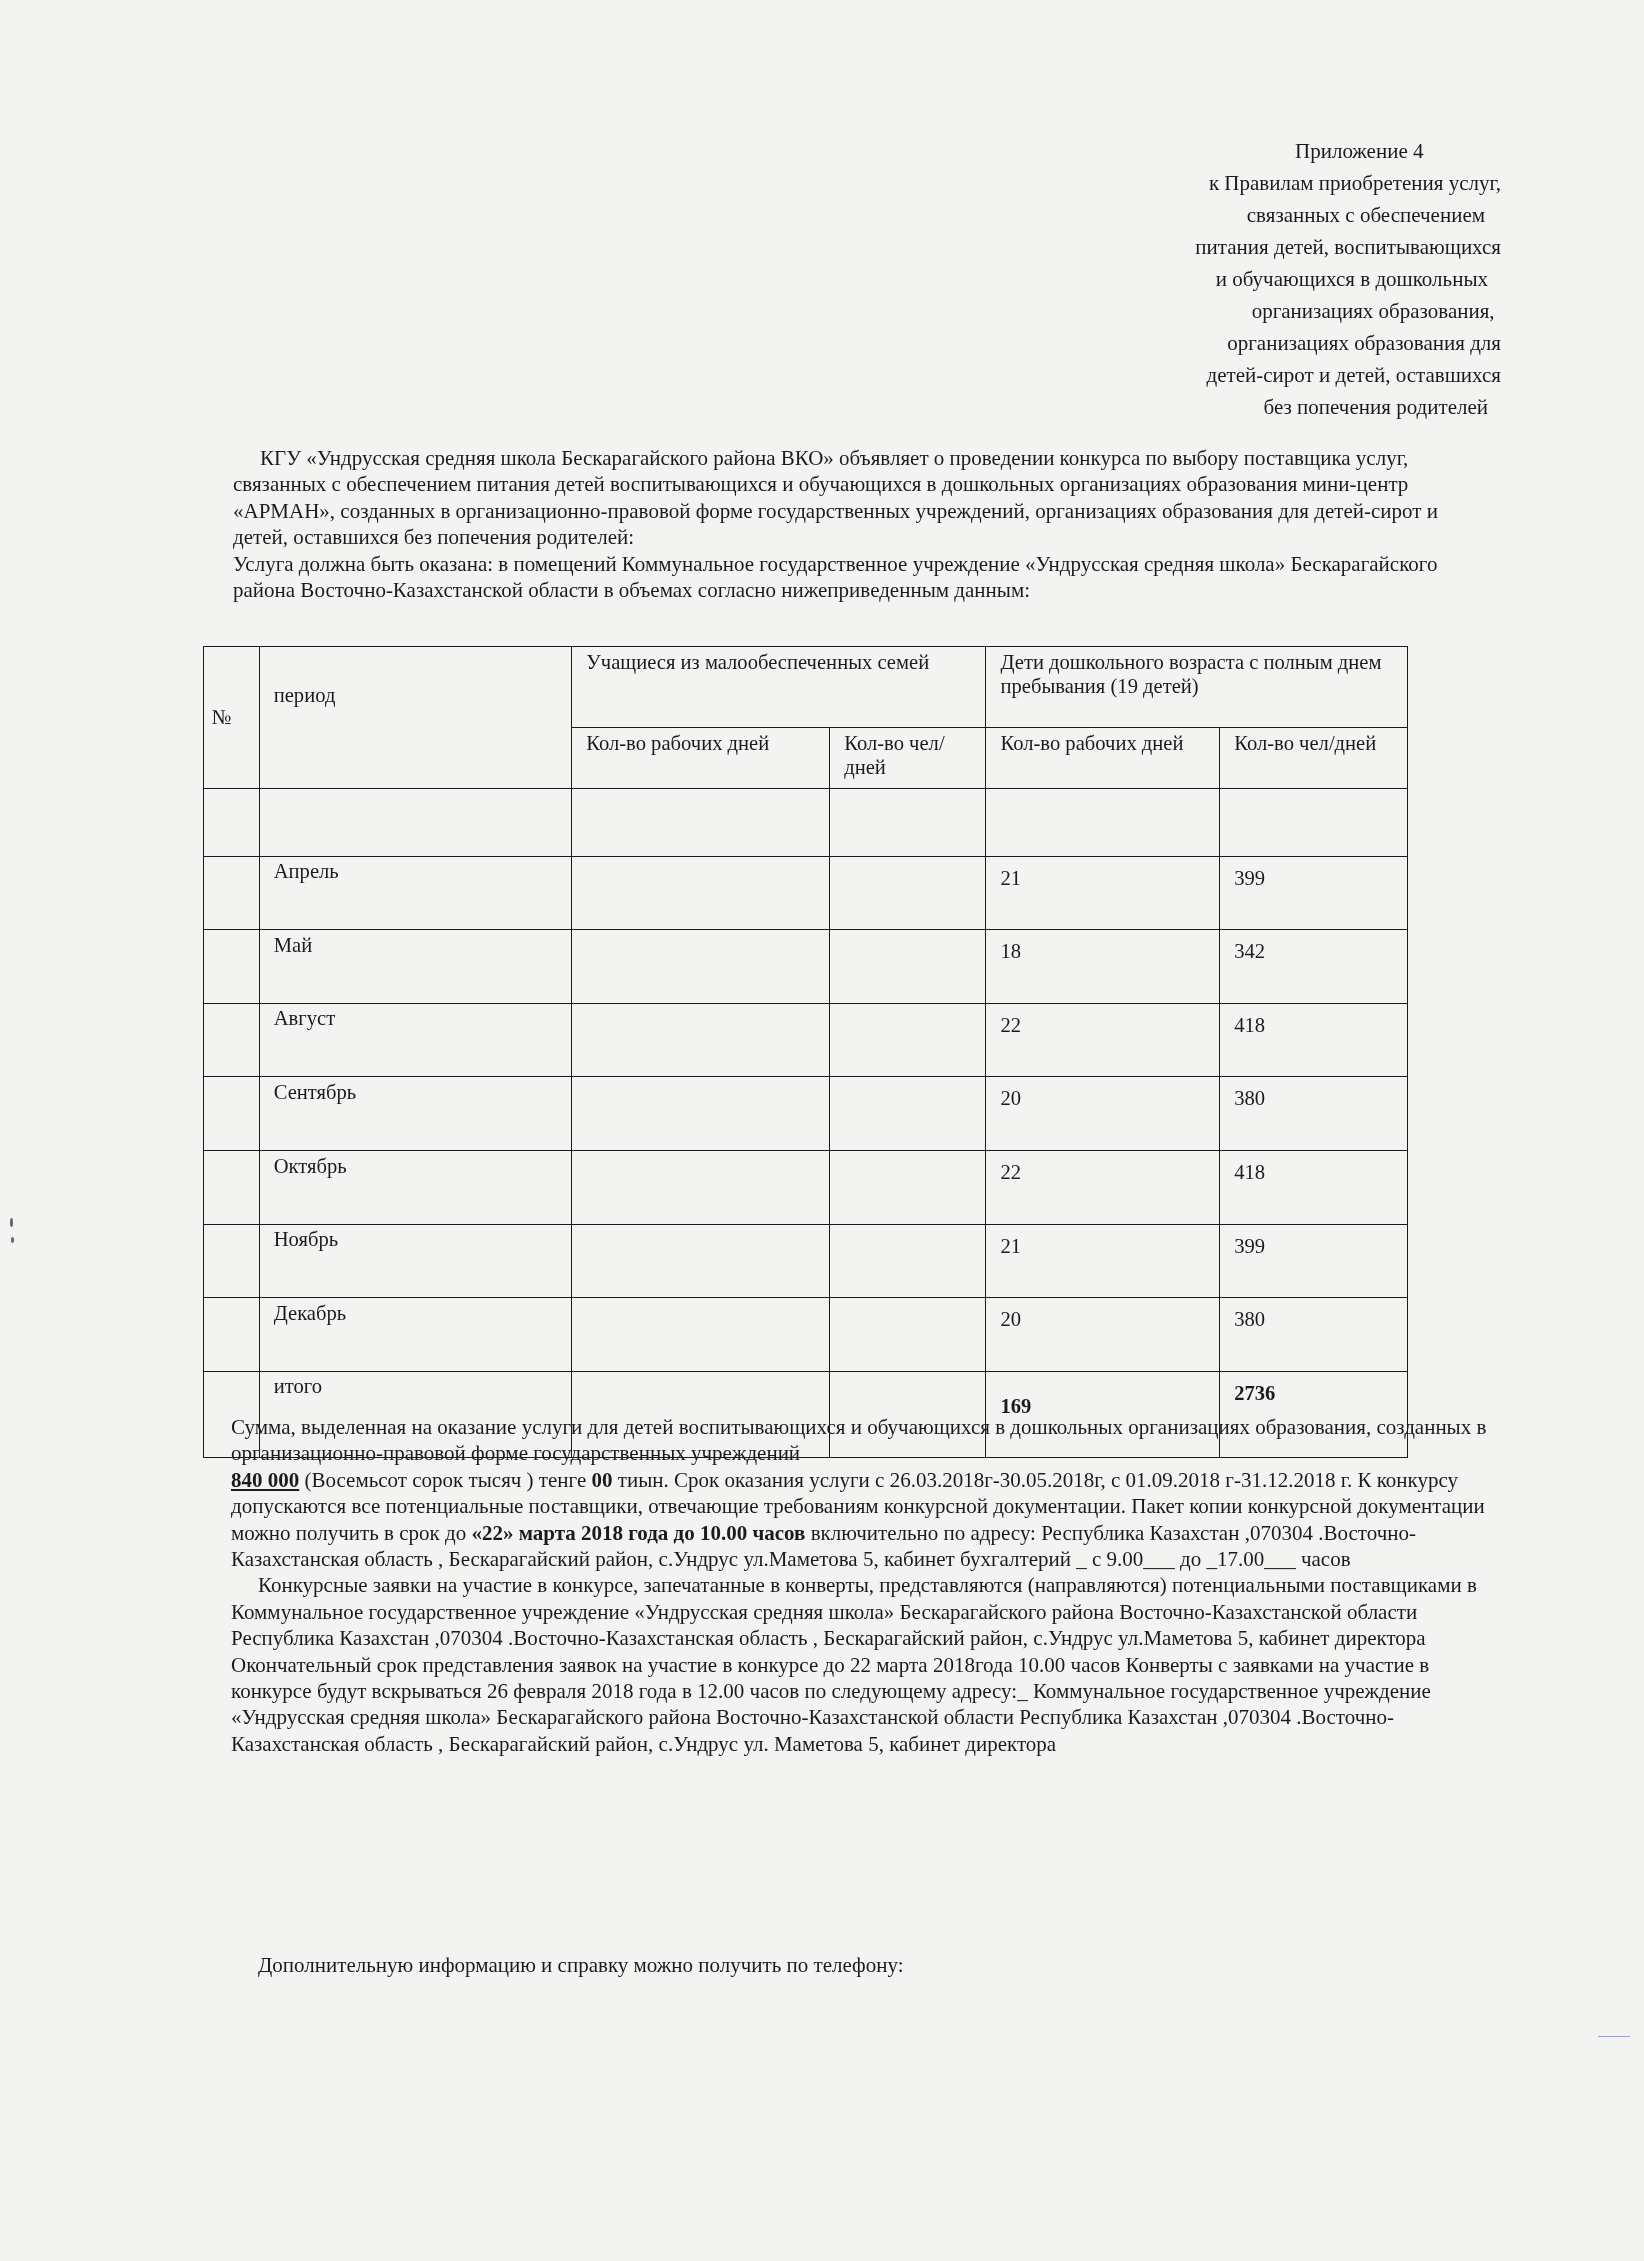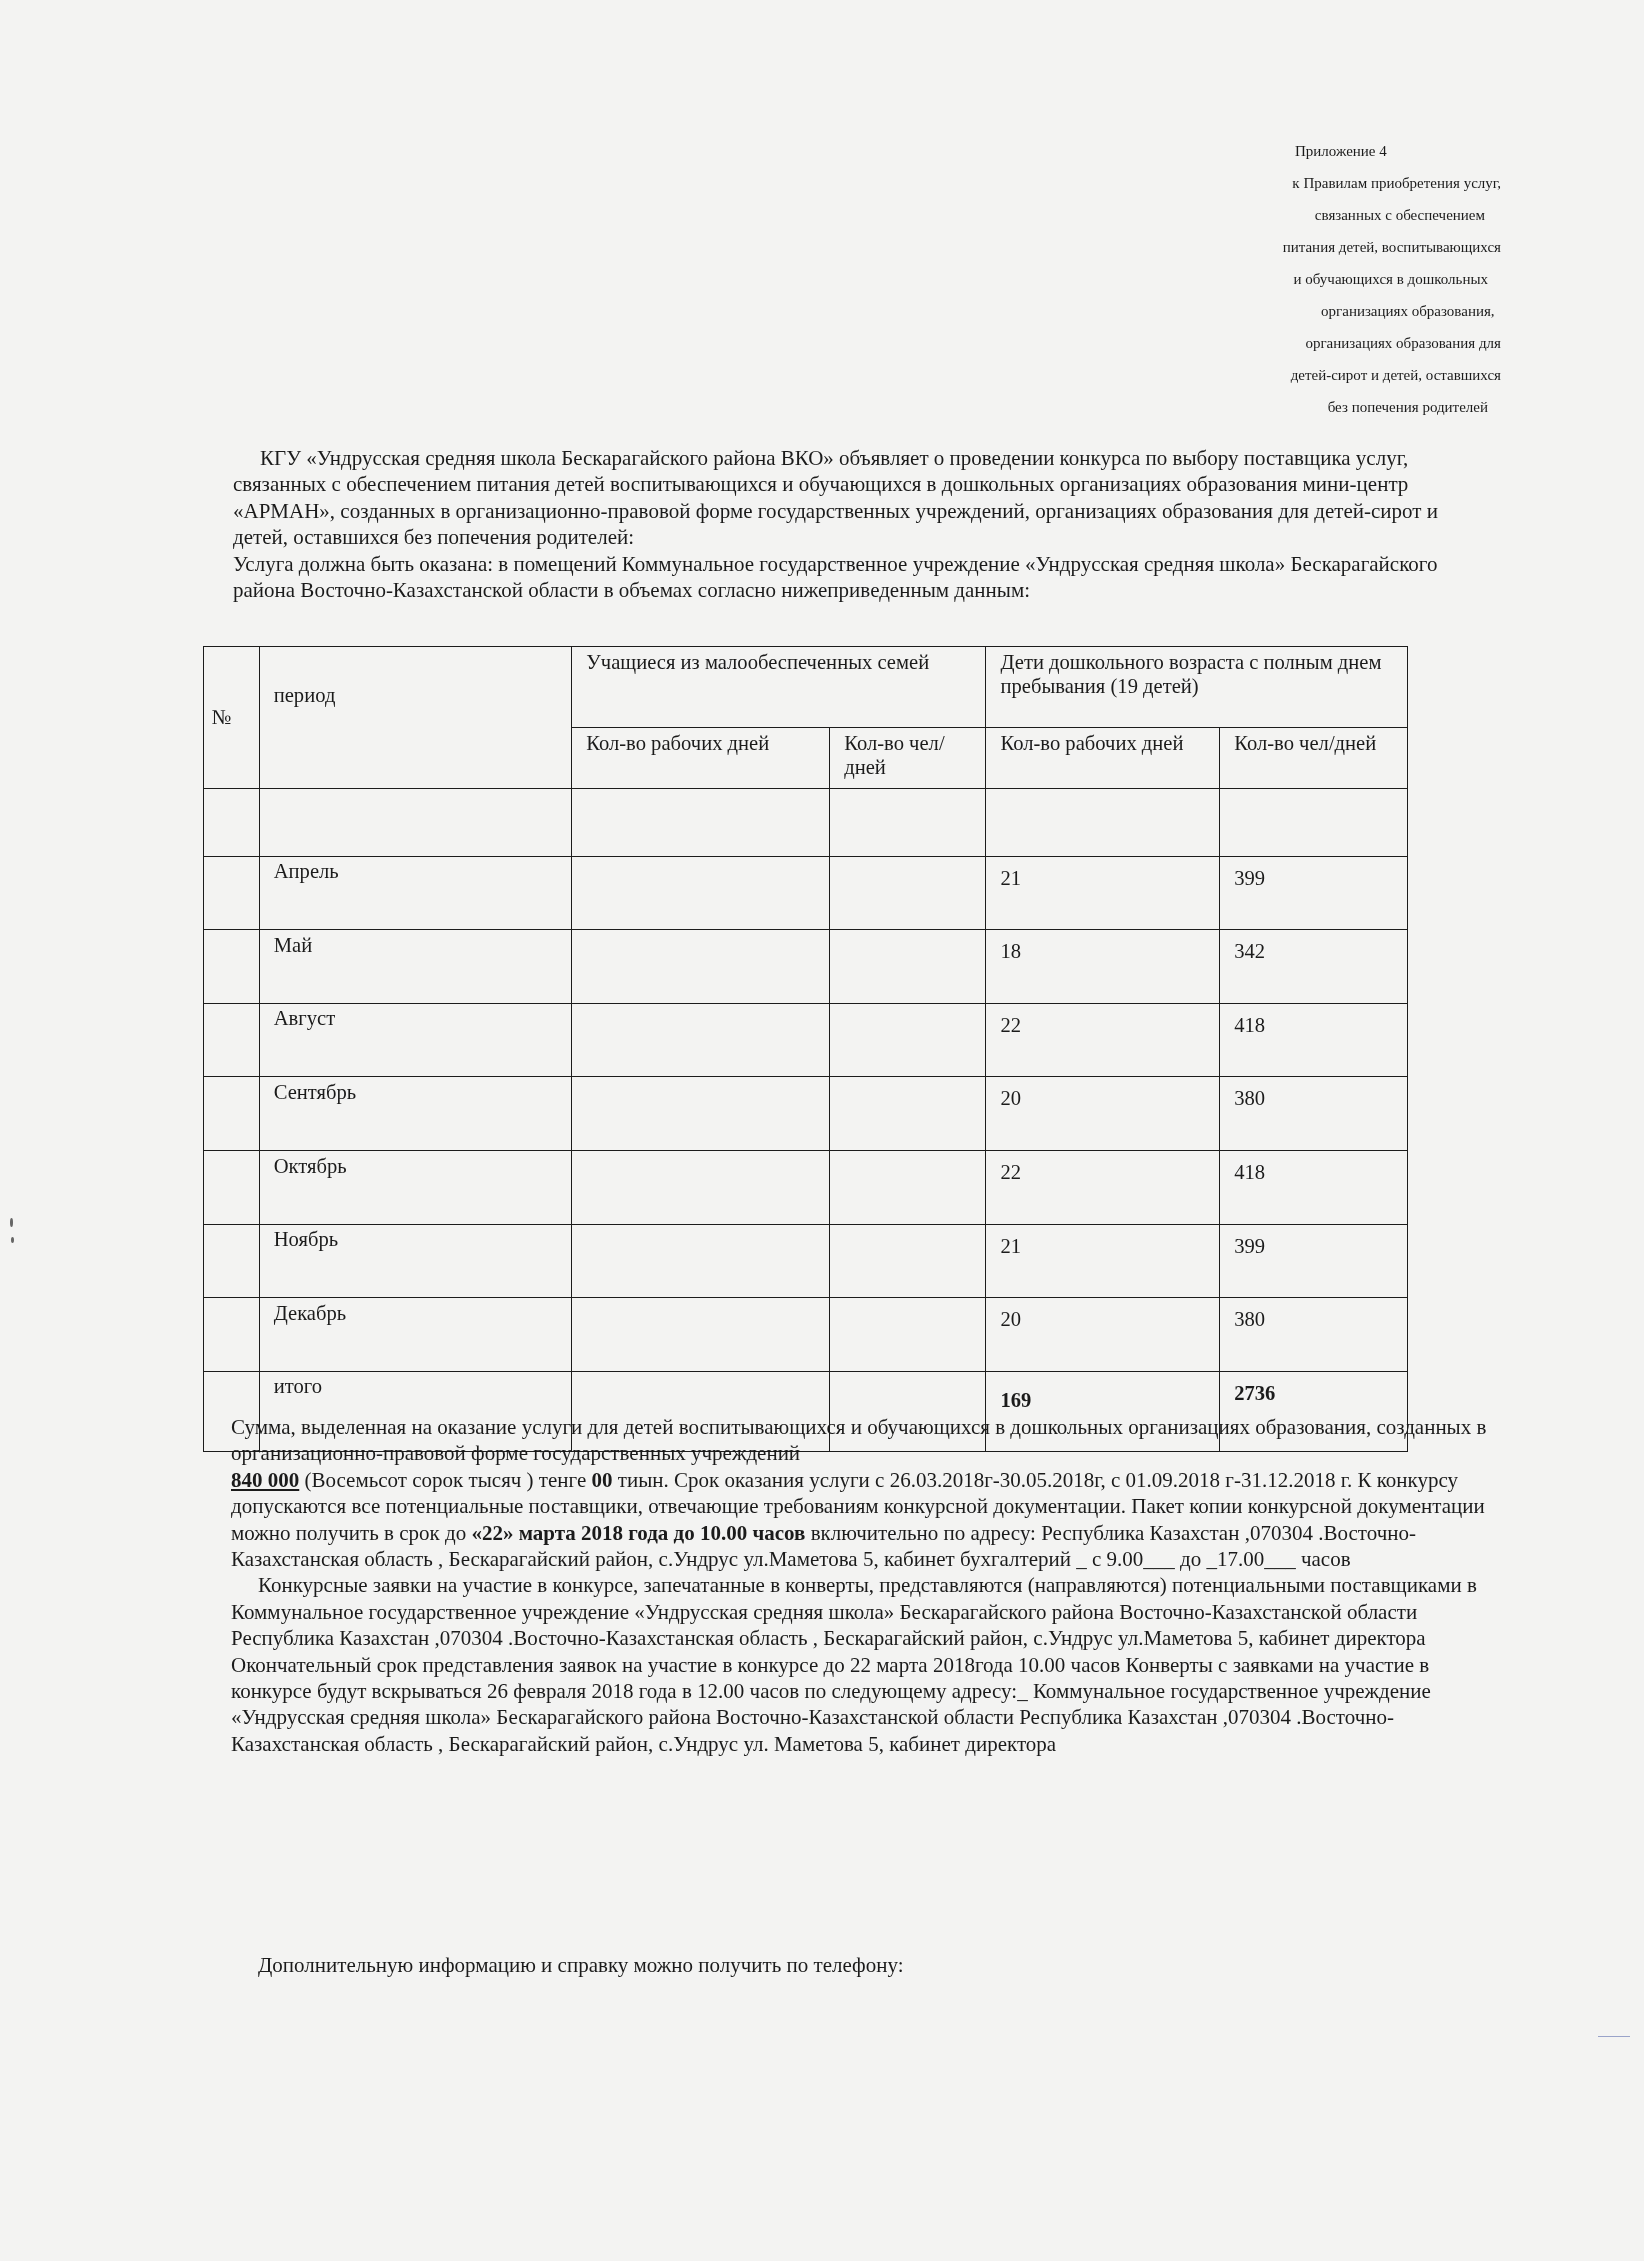--- a/index.html
+++ b/index.html
@@ -7,21 +7,21 @@
     width: 1644px; height: 2261px;
     background: #f3f3f2;
     font-family: "Liberation Serif", "DejaVu Serif", serif;
     color: #1b1b1b;
     position: relative;
     overflow: hidden;
   }
   .page { position: absolute; left: 0; top: 0; width: 1644px; height: 2261px; }
   .appendix {
     position: absolute; left: 1140px; top: 135px; width: 361px;
-    font-size: 15px; line-height: 32px; text-align: right;
+    font-size: 21px; line-height: 32px; text-align: right;
   }
   .appendix div { white-space: nowrap; }
   .appendix .l0 { text-align: left; padding-left: 155px; }
   .title {
     position: absolute; left: 0; width: 1644px; top: 416px;
     text-align: center; font-weight: bold; font-size: 21px; line-height: 29px;
     padding-left: 84px; box-sizing: border-box;
   }
   .intro {
     position: absolute; left: 233px; top: 445px; width: 1256px;
@@ -180,21 +180,21 @@
       <td></td>
       <td></td>
       <td style="padding-top:9px">20</td>
       <td style="padding-top:9px">380</td>
     </tr>
     <tr class="data total">
       <td></td>
       <td>итого</td>
       <td></td>
       <td></td>
-      <td class="bold" style="padding-top:16px">169</td>
+      <td class="bold" style="padding-top:22px">169</td>
       <td class="bold" style="padding-top:9px">2736</td>
     </tr>
   </tbody>
     </table>
 
   <div class="body">
     <p><span>Сумма, выделенная на оказание услуги для детей воспитывающихся и обучающихся в дошкольных организациях образования, созданных в организационно-правовой форме государственных учреждений</span><br><span class="b u">840 000</span><span> (Восемьсот сорок тысяч ) тенге </span><span class="b">00</span><span> тиын. Срок оказания услуги  с 26.03.2018г-30.05.2018г, с 01.09.2018 г-31.12.2018 г.   К конкурсу допускаются все потенциальные поставщики, отвечающие требованиям конкурсной документации. Пакет копии конкурсной документации можно получить в срок до </span><span class="b">«22» марта 2018 года  до 10.00 часов</span><span> включительно по адресу: Республика Казахстан ,070304 .Восточно-Казахстанская область , Бескарагайский район, с.Ундрус  ул.Маметова 5,  кабинет бухгалтерий  _ с 9.00___ до _17.00___ часов</span></p>
     <p class="indent">Конкурсные заявки на участие в конкурсе, запечатанные в конверты, представляются (направляются) потенциальными поставщиками в  Коммунальное  государственное учреждение  «Ундрусская  средняя школа» Бескарагайского района Восточно-Казахстанской области Республика Казахстан ,070304 .Восточно-Казахстанская область , Бескарагайский район, с.Ундрус  ул.Маметова 5,  кабинет директора</p>
     <p>Окончательный срок представления заявок на участие в конкурсе до 22 марта  2018года   10.00 часов      Конверты с заявками на участие в конкурсе будут вскрываться  26  февраля 2018 года  в 12.00 часов по следующему адресу:_ Коммунальное  государственное учреждение  «Ундрусская средняя школа» Бескарагайского района Восточно-Казахстанской области Республика Казахстан ,070304 .Восточно-Казахстанская область , Бескарагайский район, с.Ундрус ул. Маметова 5,  кабинет директора</p>
   </div>

